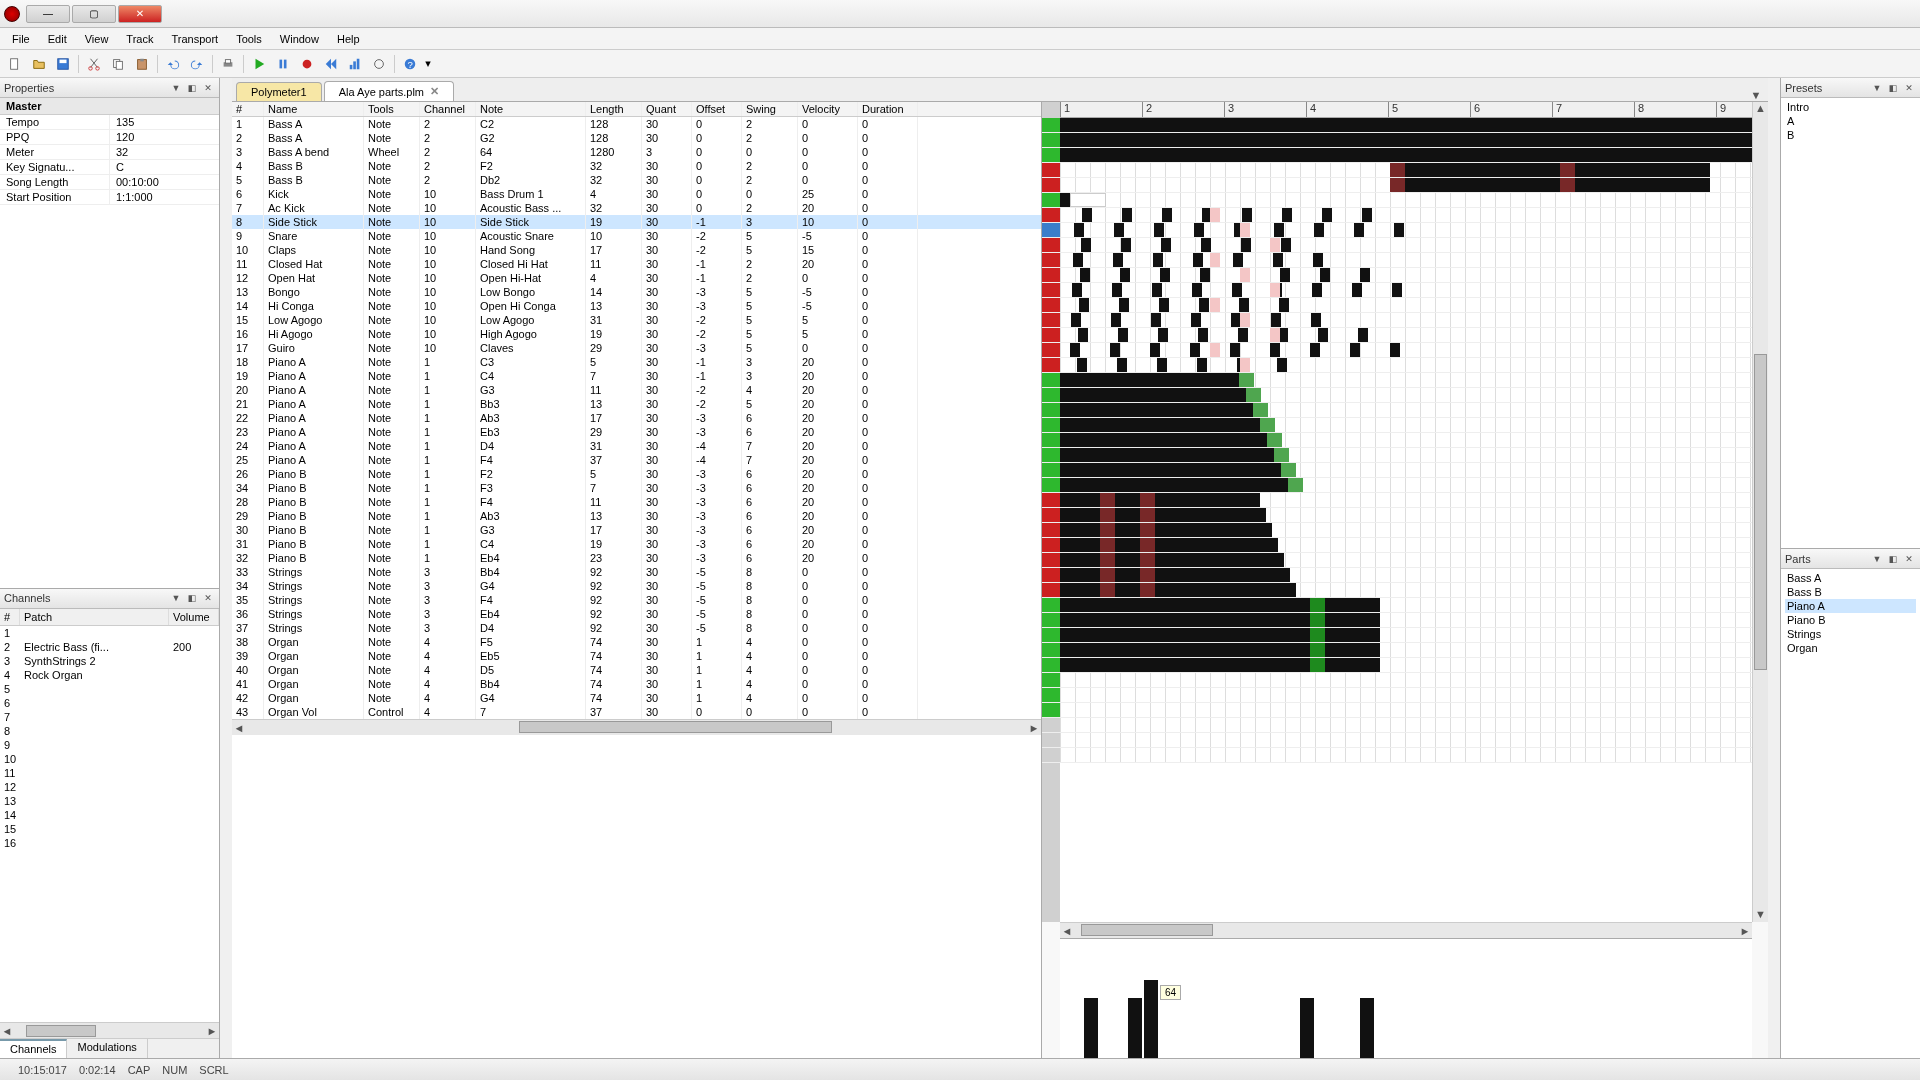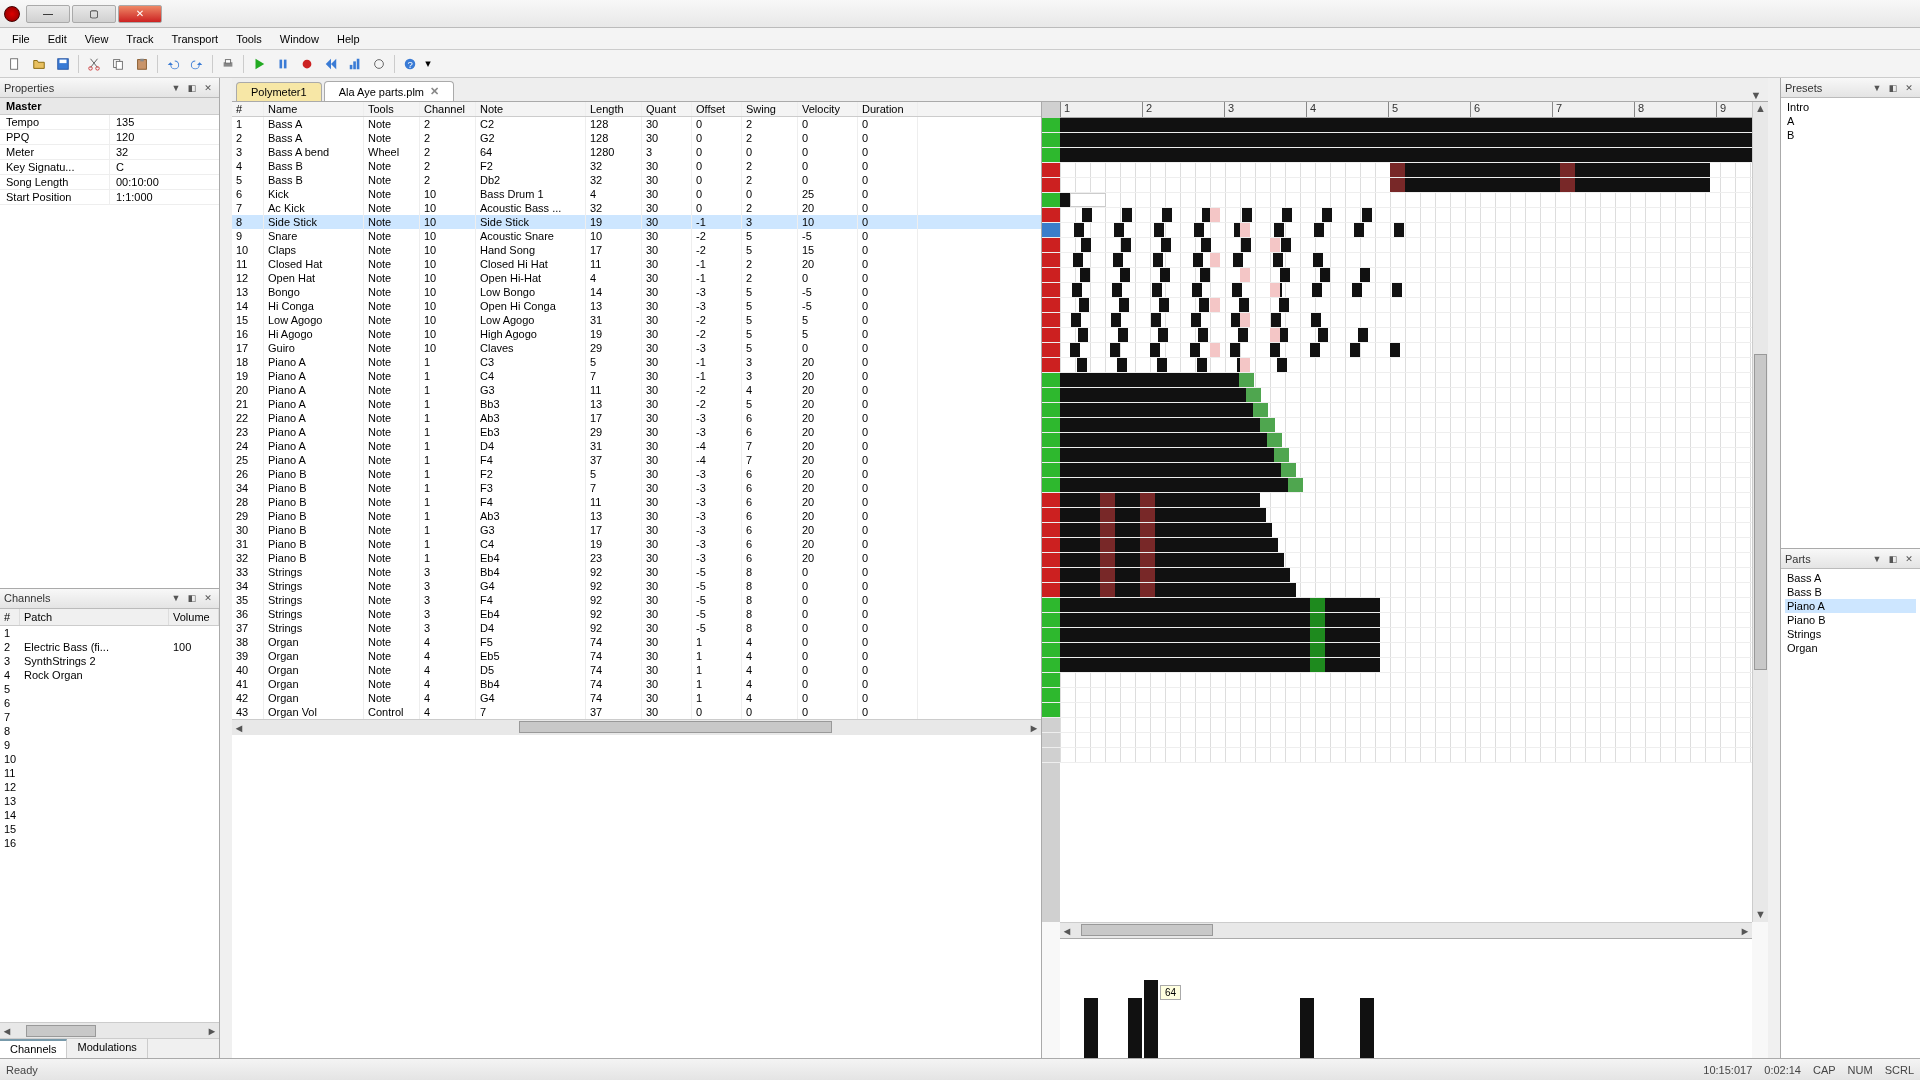--- a/index.html
+++ b/index.html
@@ -265,21 +265,21 @@
           </div>
         <div id="ch-rows">
             <div class="ch-row">
               <div class="ch-c0">1</div>
               <div class="ch-c1"><none></none></div>
               <div class="ch-c2"></div>
             </div>
             <div class="ch-row">
               <div class="ch-c0">2</div>
               <div class="ch-c1">Electric Bass (fi...</div>
-              <div class="ch-c2">100</div>
+              <div class="ch-c2">200</div>
             </div>
             <div class="ch-row">
               <div class="ch-c0">3</div>
               <div class="ch-c1">SynthStrings 2</div>
               <div class="ch-c2"></div>
             </div>
             <div class="ch-row">
               <div class="ch-c0">4</div>
               <div class="ch-c1">Rock Organ</div>
               <div class="ch-c2"></div>
@@ -1304,19 +1304,18 @@
           <div class="item sel">Piano A</div>
           <div class="item">Piano B</div>
           <div class="item">Strings</div>
           <div class="item">Organ</div>
         </div>
     </div>
   </div>
 </div>
 
 <div class="statusbar">
-  <span class="left">Ready</span>
   <span class="cell">10:15:017</span>
   <span class="cell">0:02:14</span>
   <span class="cell">CAP</span>
   <span class="cell">NUM</span>
   <span class="cell">SCRL</span>
 </div>
 
 </body></html>

